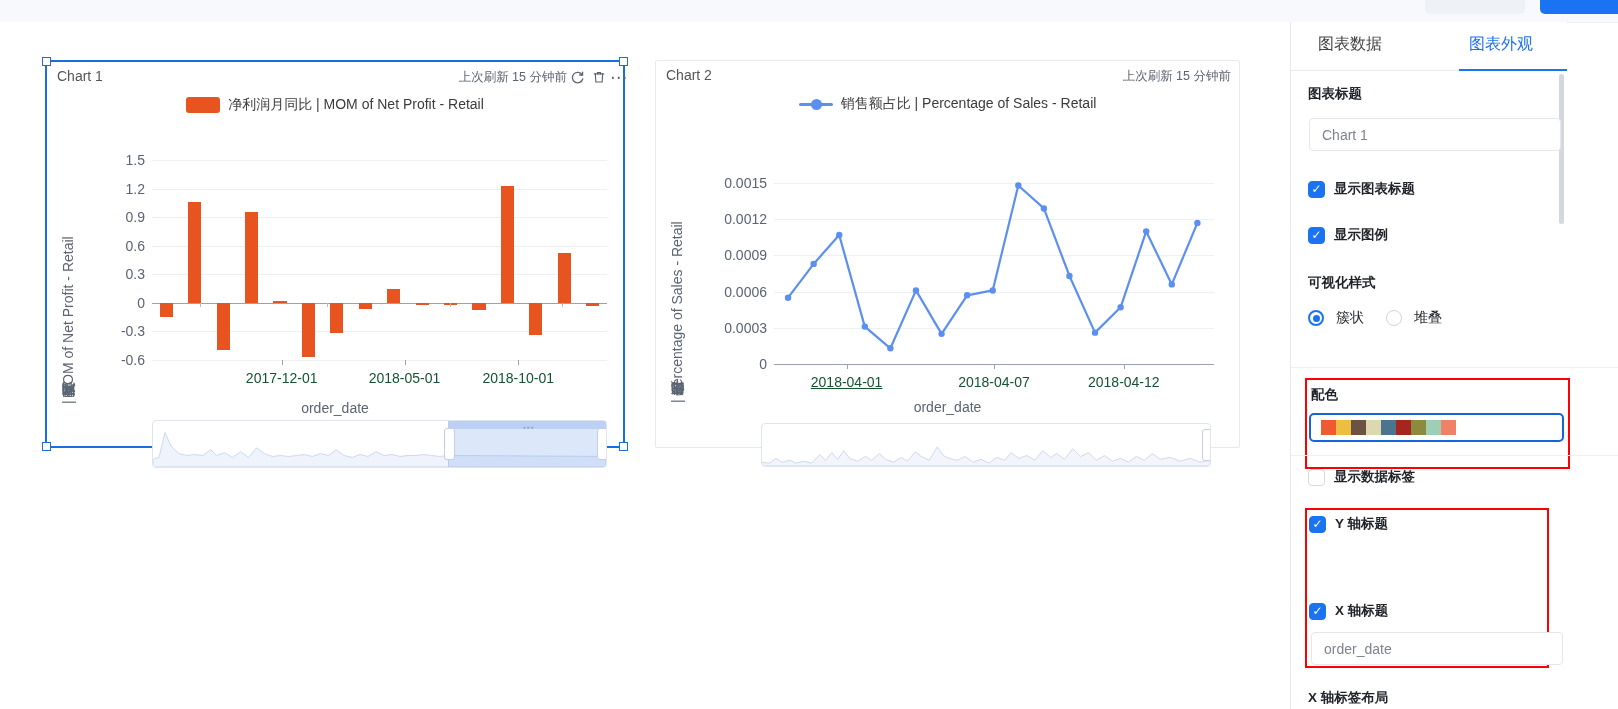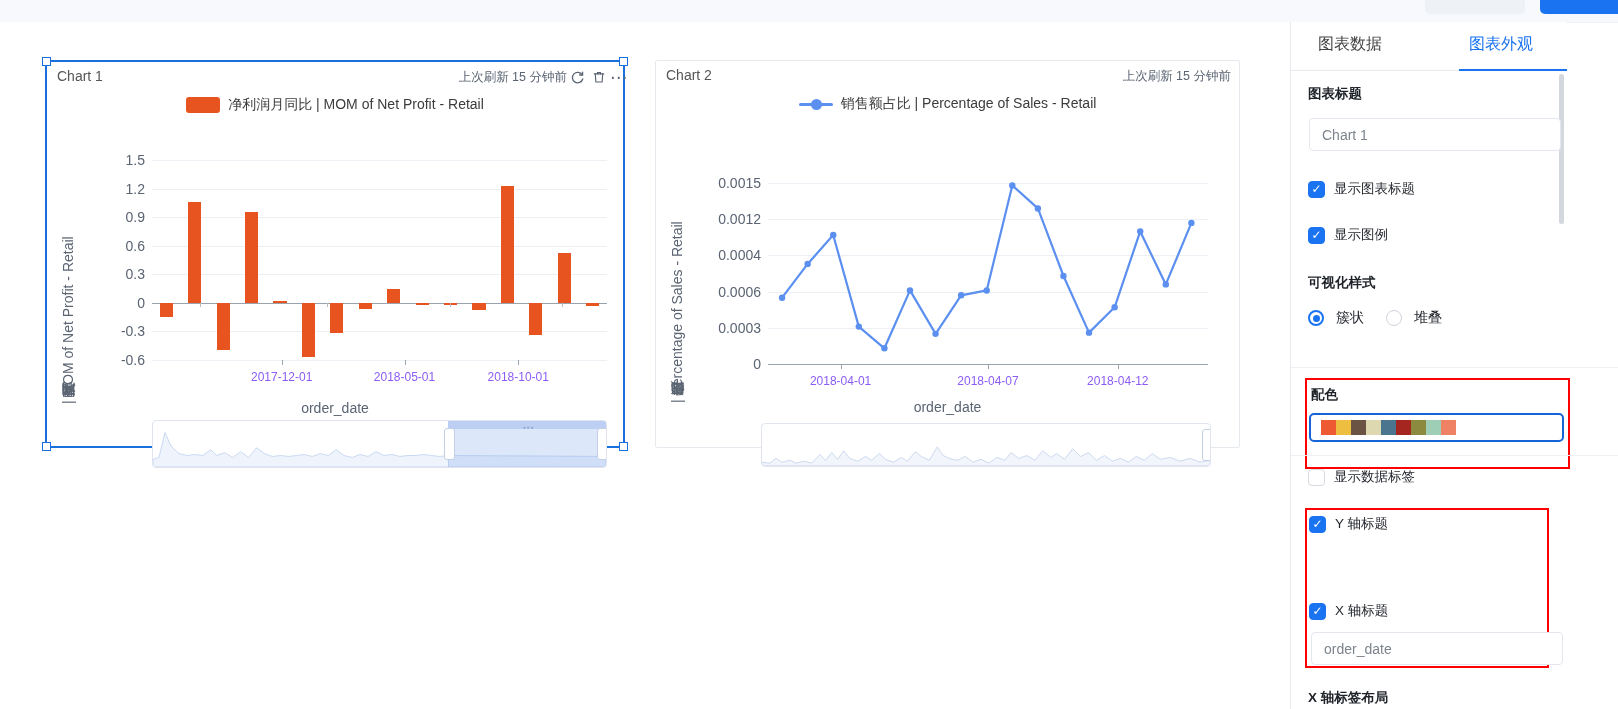--- a/index.html
+++ b/index.html
@@ -46,21 +46,21 @@
           font-size:14px;color:#5a6472;white-space:nowrap;}
   #card1 .ylabel{left:12px;top:46px;height:300px;}
   #card2 .ylabel{left:12px;top:46px;height:300px;}
   .xlabel{position:absolute;font-size:14px;color:#5a6472;width:100%;text-align:center;}
 
   .plot{position:absolute;}
   .grid-line{position:absolute;left:0;height:1px;background:#eceff4;}
   .axis-zero{position:absolute;left:0;height:1px;background:#9aa3ad;}
   .ytick{position:absolute;right:100%;margin-right:7px;font-size:14px;color:#5a6472;
          transform:translateY(-50%);white-space:nowrap;}
-  .xtick{position:absolute;font-size:12px;color:#8b5cf6;transform:translateX(-50%);white-space:nowrap;}
+  .xtick{position:absolute;font-size:14px;color:#14532d;transform:translateX(-50%);white-space:nowrap;}
   .xtickmark{position:absolute;width:1px;height:5px;background:#9aa3ad;}
   .bar{position:absolute;background:#e8541f;}
   svg.lineplot{position:absolute;left:0;top:0;overflow:visible;}
 
   
   .brush{position:absolute;box-sizing:border-box;border:1px solid #dfe4ef;border-radius:4px;background:#fff;overflow:hidden;}
   .brush-fill{position:absolute;left:0;bottom:0;width:100%;height:100%;}
   .brush-sel{position:absolute;top:0;height:100%;background:rgba(140,175,235,.30);border-left:1px solid #b9cdf0;border-right:1px solid #b9cdf0;}
   .brush-sel-top{position:absolute;top:0;height:8px;width:100%;background:rgba(150,180,235,.45);}
   .brush-grip{position:absolute;top:50%;transform:translateY(-50%);width:9px;height:30px;background:#fff;
@@ -76,21 +76,21 @@
   .ptab-underline{position:absolute;height:2.5px;background:#1a73f0;bottom:-1px;}
 
   .sec-title{position:absolute;font-size:13.5px;font-weight:bold;color:#1f2329;}
   .txtbox{position:absolute;box-sizing:border-box;border:1px solid #e4e7ed;border-radius:4px;
           background:#fff;font-size:14px;color:#7d848e;padding:0 12px;display:flex;align-items:center;}
   .cbrow{position:absolute;display:flex;align-items:center;gap:9px;font-size:13.5px;color:#1f2329;}
   .cb{width:17px;height:17px;border-radius:4px;box-sizing:border-box;flex:0 0 auto;
       display:flex;align-items:center;justify-content:center;}
   .cb.on{background:#1a73f0;border:1px solid #1a73f0;color:#fff;font-size:12px;}
   .cb.off{background:#fff;border:1px solid #d5d9e0;}
-  .cb-label-b{font-weight:normal;}
+  .cb-label-b{font-weight:bold;}
   .rdrow{position:absolute;display:flex;align-items:center;gap:22px;font-size:14px;color:#1f2329;}
   .rd-item{display:flex;align-items:center;gap:12px;}
   .rd{width:16px;height:16px;border-radius:50%;box-sizing:border-box;flex:0 0 auto;
       display:flex;align-items:center;justify-content:center;}
   .rd.on{border:2px solid #1a73f0;} .rd.on::after{content:"";width:7px;height:7px;border-radius:50%;background:#1a73f0;}
   .rd.off{border:1.5px solid #cfd4dc;}
 
   .palette-box{position:absolute;box-sizing:border-box;border:2px solid #1565d8;border-radius:5px;
                background:#fff;display:flex;align-items:center;padding-left:10px;}
   .sw{width:15px;height:15px;}
@@ -210,27 +210,27 @@
     <div class="legend">
       <span class="legend-swatch-line">
         <span class="ln" style="background:#5b8ff0"></span>
         <span class="dt" style="background:#5b8ff0"></span>
       </span>
       <span>销售额占比 | Percentage of Sales - Retail</span>
     </div>
 
     <div class="ylabel">销售额占比 | Percentage of Sales - Retail</div>
 
-    <div class="plot" id="plot2" style="left:112px;top:98px;width:440px;height:205px;">
+    <div class="plot" id="plot2" style="left:118px;top:98px;width:440px;height:205px;">
         <div class="grid-line" style="top: 24.1176px; width: 440px;"></div>
         <div class="ytick" style="top: 24.1176px;">0.0015</div>
         <div class="grid-line" style="top: 60.2941px; width: 440px;"></div>
         <div class="ytick" style="top: 60.2941px;">0.0012</div>
         <div class="grid-line" style="top: 96.4706px; width: 440px;"></div>
-        <div class="ytick" style="top: 96.4706px;">0.0004</div>
+        <div class="ytick" style="top: 96.4706px;">0.0009</div>
         <div class="grid-line" style="top: 132.647px; width: 440px;"></div>
         <div class="ytick" style="top: 132.647px;">0.0006</div>
         <div class="grid-line" style="top: 168.824px; width: 440px;"></div>
         <div class="ytick" style="top: 168.824px;">0.0003</div>
         <div class="axis-zero" style="top: 205px; width: 440px;"></div>
         <div class="ytick" style="top: 205px;">0</div>
         <svg class="lineplot" width="440" height="205">
           <path d="M14.1,138.7 L39.7,104.9 L65.2,76.0 L90.8,167.6 L116.4,189.3 L142.0,131.4 L167.6,174.9 L193.1,136.3 L218.7,131.4 L244.3,26.5 L269.9,49.4 L295.5,117.0 L321.0,173.6 L346.6,148.3 L372.2,72.4 L397.8,125.4 L423.4,63.9 " fill="none" stroke="#5b8ff0" stroke-width="2.2" stroke-linejoin="round"></path>
           <circle cx="14.069767441860467" cy="138.6764705882353" r="3.2" fill="#5b8ff0"></circle>
           <circle cx="39.65116279069768" cy="104.91176470588235" r="3.2" fill="#5b8ff0"></circle>
@@ -244,21 +244,21 @@
           <circle cx="244.3023255813954" cy="26.529411764705884" r="3.2" fill="#5b8ff0"></circle>
           <circle cx="269.8837209302326" cy="49.44117647058823" r="3.2" fill="#5b8ff0"></circle>
           <circle cx="295.46511627906983" cy="116.97058823529412" r="3.2" fill="#5b8ff0"></circle>
           <circle cx="321.046511627907" cy="173.64705882352942" r="3.2" fill="#5b8ff0"></circle>
           <circle cx="346.62790697674427" cy="148.3235294117647" r="3.2" fill="#5b8ff0"></circle>
           <circle cx="372.20930232558146" cy="72.35294117647058" r="3.2" fill="#5b8ff0"></circle>
           <circle cx="397.79069767441865" cy="125.41176470588235" r="3.2" fill="#5b8ff0"></circle>
           <circle cx="423.3720930232559" cy="63.91176470588232" r="3.2" fill="#5b8ff0"></circle>
         </svg>
         <div class="xtickmark" style="left: 72.6px; top: 205px;"></div>
-        <div class="xtick" style="left: 72.6px; top: 215px;">2018-04-01</div>
+        <div class="xtick" style="left: 72.6px; top: 215px; text-decoration: underline;">2018-04-01</div>
         <div class="xtickmark" style="left: 220px; top: 205px;"></div>
         <div class="xtick" style="left: 220px; top: 215px;">2018-04-07</div>
         <div class="xtickmark" style="left: 349.8px; top: 205px;"></div>
         <div class="xtick" style="left: 349.8px; top: 215px;">2018-04-12</div>
       </div>
 
     <div class="xlabel" style="left:0;top:338px;">order_date</div>
 
     <div class="brush" style="left:105px;top:362px;width:450px;height:44px;">
       <svg class="brush-fill" viewBox="0 0 450 44" preserveAspectRatio="none">

